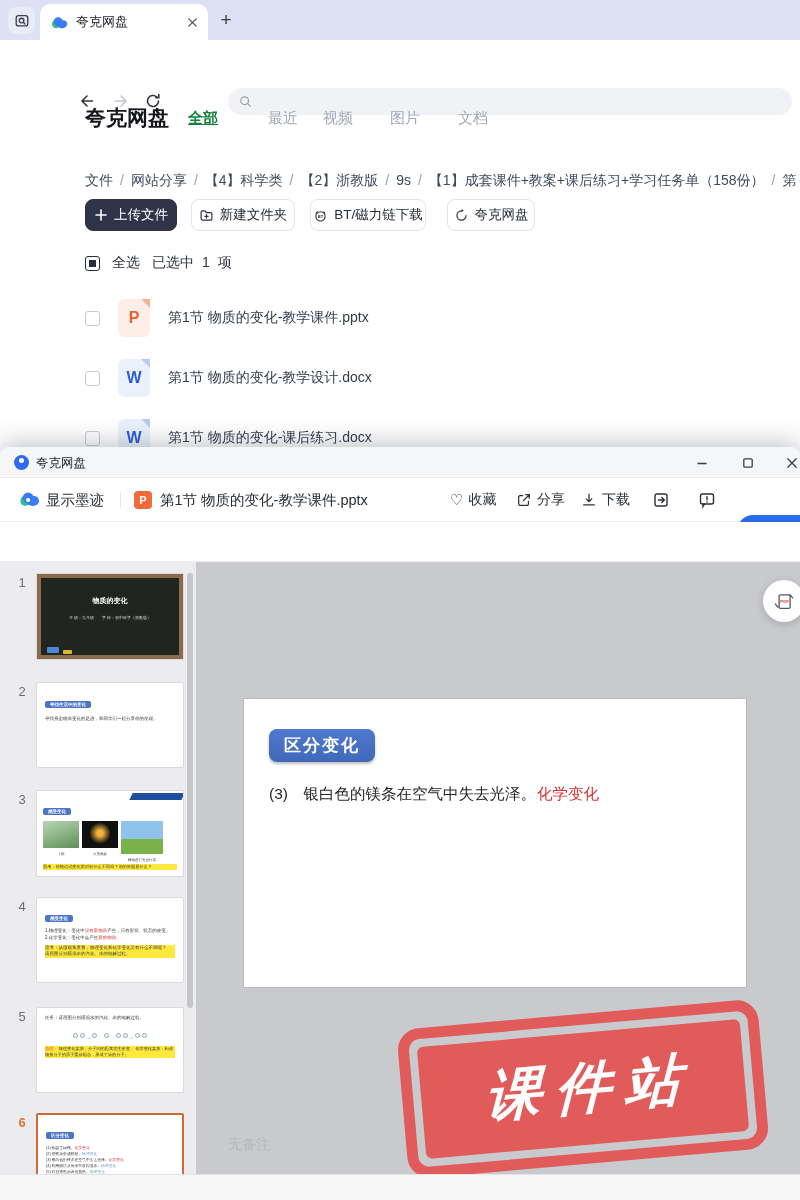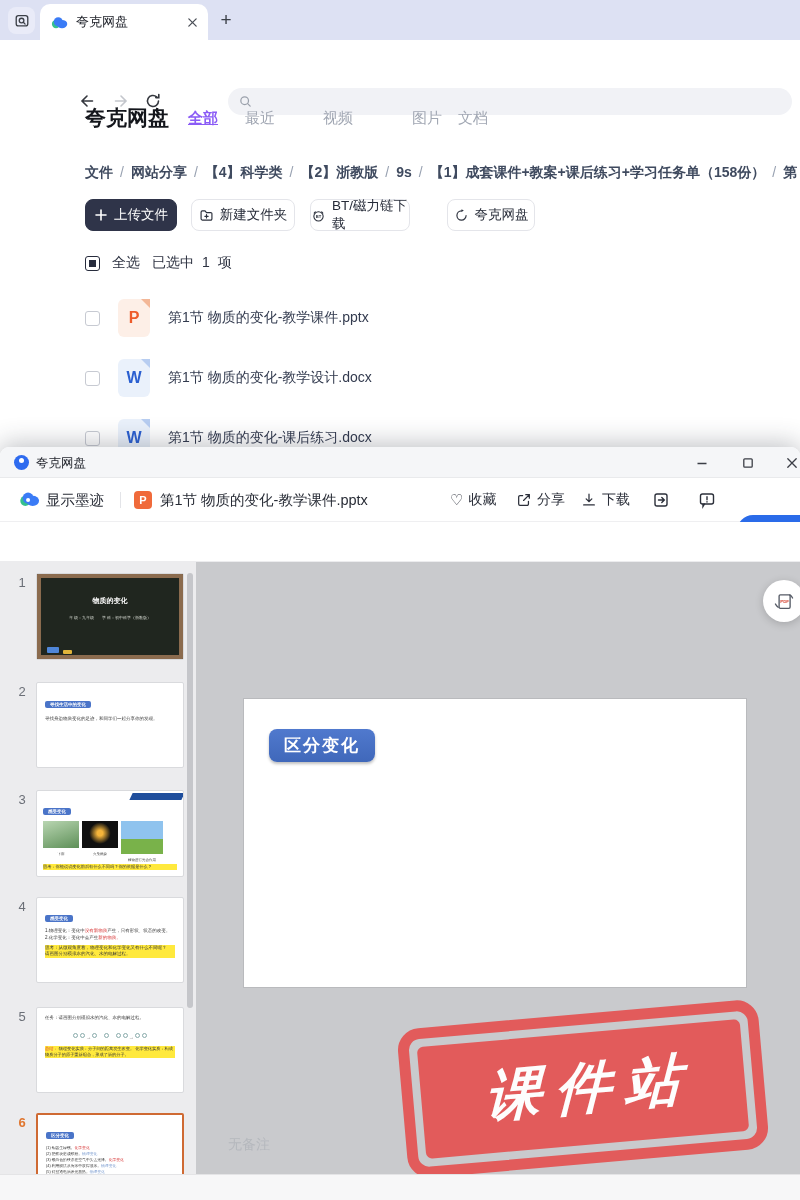--- a/index.html
+++ b/index.html
@@ -14,22 +14,22 @@
   .tab { left:40px; top:4px; width:168px; height:36px; background:#fff; border-radius:10px 10px 0 0; display:flex; align-items:center; padding:0 10px; gap:8px; }
   .tab-title { font-size:13px; color:#23262e; flex:1; white-space:nowrap; overflow:hidden; }
   .newtab { left:214px; top:8px; width:24px; height:24px; display:flex; align-items:center; justify-content:center; font-size:19px; color:#3c4048; }
   .navbar { left:0; top:40px; width:800px; height:42px; background:#fff; }
   .nav-ic { top:52px; }
   .searchbar { left:228px; top:48px; width:564px; height:27px; background:#f1f2f6; border-radius:14px; display:flex; align-items:center; padding-left:10px; }
 
   
   .brand { left:85px; top:104px; font-size:21px; font-weight:bold; color:#14161c; }
   .dtab { top:109px; font-size:15px; color:#a1a7b3; }
-  .dtab.active { color:#8b5cf6; font-weight:bold;text-decoration:underline; }
-  .breadcrumb { left:85px; top:164px; width:715px; height:20px; font-size:14px; font-weight:700; color:#3f4a5f; white-space:nowrap; overflow:hidden; }
+  .dtab.active { color:#15803d; font-weight:bold;text-decoration:underline; }
+  .breadcrumb { left:85px; top:172px; width:715px; height:20px; font-size:14px; font-weight:400; color:#3f4a5f; white-space:nowrap; overflow:hidden; }
   .bc-item:not(:last-child)::after { content:"/"; color:#98a1b1; font-weight:400; margin:0 7px; }
   .act-btn { top:199px; height:32px; border-radius:8px; background:#fff; border:1px solid #e4e5ea; display:flex; align-items:center; justify-content:center; gap:6px; font-size:13.5px; color:#272c39; }
   .act-btn.primary { background:#2f3449; border-color:#2f3449; color:#fff; }
   .sel-row { left:85px; top:254px; height:18px; display:flex; align-items:center; gap:12px; font-size:14px; color:#2c3140; }
   .cb { width:15px; height:15px; border:1.5px solid #c7cad2; border-radius:3px; background:#fff; }
   .cb.ind { border-color:#272c3d; display:flex; align-items:center; justify-content:center; }
   .cb.ind::after { content:""; width:7px; height:7px; background:#272c3d; }
   .file-row { left:85px; width:700px; height:60px; display:flex; align-items:center; gap:18px; }
   .ficon { width:32px; height:38px; border-radius:6px; position:relative; display:flex; align-items:center; justify-content:center; font-weight:bold; font-size:16px; }
   .ficon.ppt { background:#fdefe7; color:#ee5c2b; }
@@ -148,23 +148,23 @@
       <svg width="15" height="15" viewBox="0 0 18 18" fill="none" stroke="#9aa0ab" stroke-width="1.5" stroke-linecap="round">
           <circle cx="8" cy="8" r="4.6"></circle>
           <path d="m11.6 11.6 3 3"></path>
         </svg>
     </span>
   </div>
 </div>
 
 <div class="abs brand">夸克网盘</div>
 <span class="abs dtab active" style="left:188px">全部</span>
-<span class="abs dtab" style="left:245px">最近</span>
+<span class="abs dtab" style="left:268px">最近</span>
 <span class="abs dtab" style="left:323px">视频</span>
-<span class="abs dtab" style="left:412px">图片</span>
+<span class="abs dtab" style="left:390px">图片</span>
 <span class="abs dtab" style="left:458px">文档</span>
 
 <div class="abs breadcrumb">
   <span class="bc-item">文件</span><span class="bc-item">网站分享</span><span class="bc-item">【4】科学类</span><span class="bc-item">【2】浙教版</span><span class="bc-item">9s</span><span class="bc-item">【1】成套课件+教案+课后练习+学习任务单（158份）</span><span class="bc-item">第</span>
 </div>
 
 <div class="abs act-btn primary" style="left:85px;width:92px">
   <span>
       <svg width="14" height="14" viewBox="0 0 14 14" stroke="#fff" stroke-width="1.6" stroke-linecap="round">
         <path d="M7 2v10M2 7h10"></path>
@@ -174,21 +174,21 @@
 </div>
 <div class="abs act-btn" style="left:191px;width:104px">
   <span>
       <svg width="15" height="15" viewBox="0 0 18 18" fill="none" stroke="#2c313d" stroke-width="1.4" stroke-linecap="round">
         <path d="M2.5 5A1.5 1.5 0 0 1 4 3.5h3.2L9 5.5h5A1.5 1.5 0 0 1 15.5 7v6A1.5 1.5 0 0 1 14 14.5H4A1.5 1.5 0 0 1 2.5 13z"></path>
         <path d="M9 8v4M7 10h4"></path>
       </svg>
     </span>
   <span>新建文件夹</span>
 </div>
-<div class="abs act-btn" style="left:310px;width:100px">
+<div class="abs act-btn" style="left:310px;width:116px">
   <span>
       <svg width="15" height="15" viewBox="0 0 18 18" fill="none" stroke="#2c313d" stroke-width="1.3" stroke-linecap="round">
         <circle cx="9" cy="10" r="5.6"></circle>
         <path d="M5.2 4.6 3.8 6.2M12.8 4.6l1.4 1.6"></path>
         <text x="9" y="12" font-size="5" text-anchor="middle" stroke="none" fill="#2c313d" font-weight="bold">BT</text>
       </svg>
     </span>
   <span>BT/磁力链下载</span>
 </div>
 <div class="abs act-btn" style="left:447px;width:88px">
@@ -445,20 +445,21 @@
           <div><span>(6)</span> <span>二氧化碳使澄清的石灰水变浑浊。</span><span class="red">化学变化</span></div>
         </div>
       </div>
 
       <div class="abs scrollbar"></div>
     </div>
 
     <div class="abs main-slide">
       <div class="abs slide-badge">区分变化</div>
       <div class="abs slide-list">
+        <div><span>(3)</span>　<span>银白色的镁条在空气中失去光泽。</span><span class="tag chem">化学变化</span></div>
       </div>
     </div>
 
     <div class="abs float-pdf">
       <svg width="22" height="22" viewBox="0 0 18 18" fill="none" stroke="#565b66" stroke-width="1.1">
           <rect x="5" y="4" width="9" height="11" rx="1"></rect>
           <text x="9.5" y="11" font-size="3.6" text-anchor="middle" stroke="none" fill="#d5412f" font-weight="bold">PDF</text>
           <path d="M16 6.5a7 7 0 0 0-2.2-2.6M2 11.5a7 7 0 0 0 2.2 2.6" stroke-linecap="round"></path>
         </svg>
     </div>

